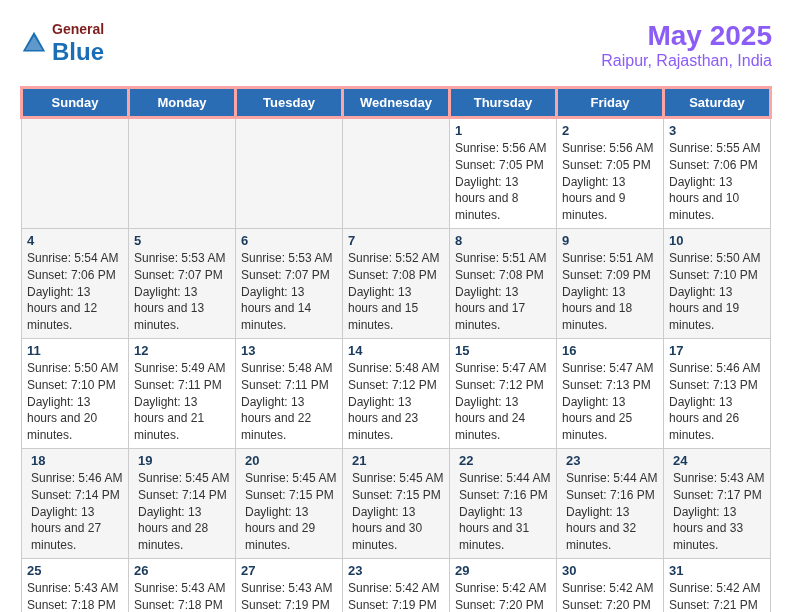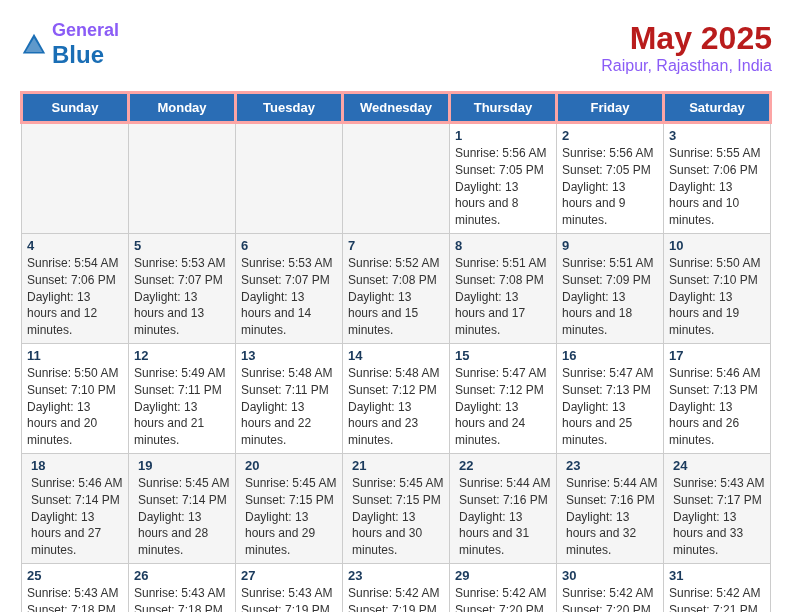--- a/index.html
+++ b/index.html
@@ -15,40 +15,40 @@
       justify-content: space-between;
       align-items: flex-start;
       margin-bottom: 16px;
     }
     .logo {
       display: flex;
       align-items: center;
       gap: 4px;
     }
     .logo-text-general {
-      font-size: 18px;
-      font-weight: bold;
-      color: #8b5cf6;
+      font-size: 14px;
+      font-weight: bold;
+      color: #7f1d1d;
     }
     .logo-text-blue {
       font-size: 24px;
       font-weight: bold;
       color: #1a6eb5;
     }
     .logo-icon {
       width: 28px;
       height: 28px;
     }
     .title-block {
       text-align: right;
     }
     .calendar-title {
-      font-size: 32px;
-      font-weight: bold;
-      color: #b91c1c;
+      font-size: 28px;
+      font-weight: bold;
+      color: #8b5cf6;
     }
     .calendar-subtitle {
       font-size: 16px;
       color: #8b5cf6;
     }
     table {
       width: 100%;
       border-collapse: collapse;
       table-layout: fixed;
     }

